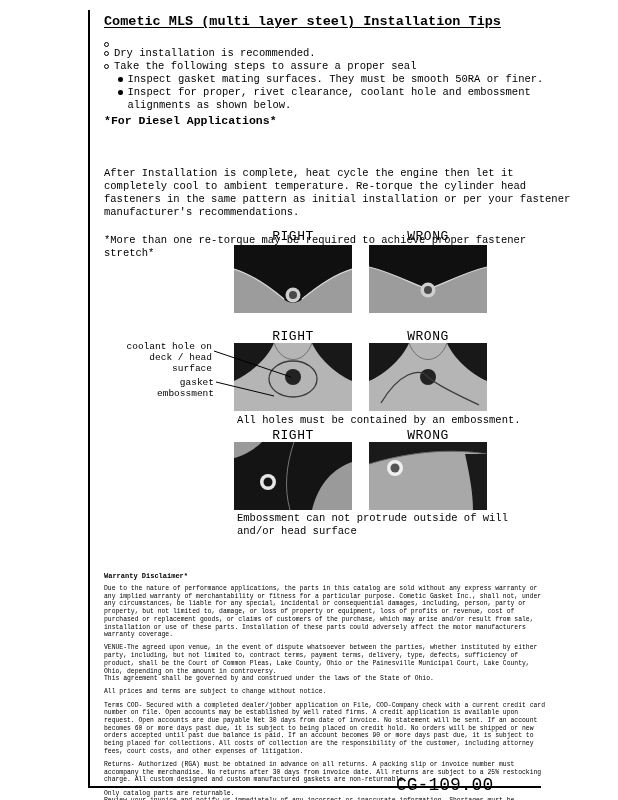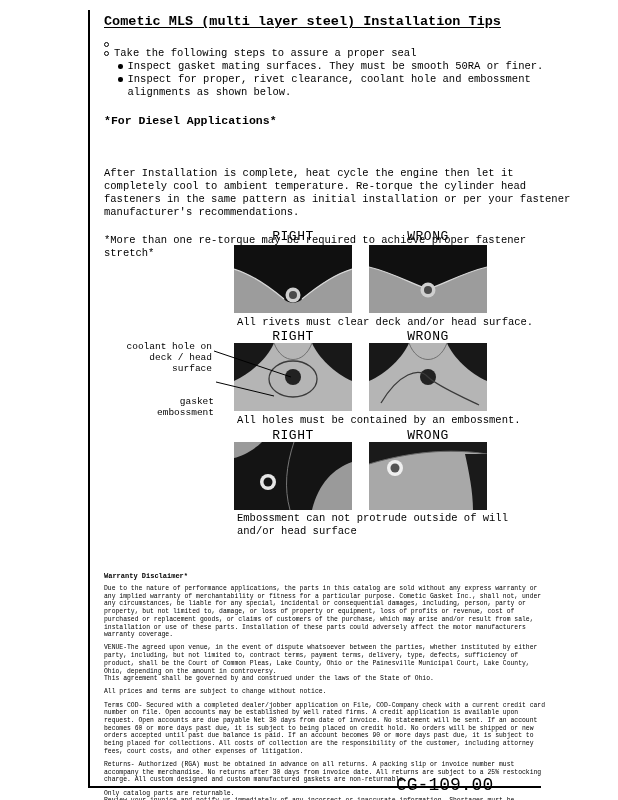--- a/index.html
+++ b/index.html
@@ -30,41 +30,45 @@
   .p1 { top:131px; }
   .p2 { top:167px; }
   .p3 { top:209px;margin-top:25px; }
 
   .dlabel { position:absolute; width:118px; text-align:center; font-size:13px; letter-spacing:0.5px; }
   .panel  { position:absolute; width:118px; height:68px; display:block; }
   .caption { position:absolute; left:237px; font-size:10.5px; line-height:12.5px; white-space:pre-line; }
 
   .ann { position:absolute; font-size:9.5px; line-height:11px; white-space:pre-line; }
   .ann-coolant { left:120px; top:341px; width:92px; text-align:right; }
-  .ann-emboss  { left:118px; top:377px; width:96px; text-align:right;margin-top:19px; }
+  .ann-emboss  { left:118px; top:377px; width:96px; text-align:right; }
   .ann-lines { position:absolute; left:0; top:0; width:618px; height:800px; pointer-events:none; }
 
   .disclaimer { position:absolute; left:104px; top:572px; width:442px; }
   .disclaimer h4 { font-size:7px; font-weight:bold; margin-bottom:5px; }
   .disclaimer p { font-size:6.4px; line-height:7.7px; margin-bottom:5.5px; white-space:pre-line; }
 
   .footer-code { position:absolute; left:396px; top:775px; font-size:18px; }
 </style>
 </head>
 <body>
 
 <div class="page">
 
   <div class="spine"></div>
 
   <h1 class="title">Cometic MLS (multi layer steel) Installation Tips</h1>
 
   <div class="tips">
     <div class="tip">
       <span class="b-circ"></span>
+    </div>
+    <div class="tip">
+      <span class="b-circ"></span>
+      <span>Dry installation is recommended.</span>
     </div>
     <div class="tip">
       <span class="b-circ"></span>
       <span>Take the following steps to assure a proper seal</span>
     </div>
     <div class="tip sub">
       <span class="b-dot"></span>
       <span>Inspect gasket mating surfaces.  They must be smooth 50RA or finer.</span>
     </div>
     <div class="tip sub">
@@ -90,21 +94,20 @@
   </svg>
 
   <svg class="panel" style="left:369px; top:245px;" viewBox="0 0 118 68">
     <rect width="118" height="68" fill="#101010"></rect>
     <path d="M0,22 C25,28 45,40 59,44 C73,40 93,28 118,22 L118,68 L0,68 Z" fill="#9c9c9c"></path>
     <path d="M0,22 C25,28 45,40 59,44 C73,40 93,28 118,22" fill="none" stroke="#d8d8d8" stroke-width="1.2"></path>
     <circle cx="59" cy="45" r="7.5" fill="#cfcfcf"></circle>
     <circle cx="59" cy="45" r="4" fill="#4a4a4a"></circle>
   </svg>
 
-  <p class="caption" style="top:316px;">All rivets must clear deck and/or head surface.</p>
 
   <div class="dlabel" style="left:234px; top:329px;">RIGHT</div>
   <div class="dlabel" style="left:369px; top:329px;">WRONG</div>
 
   <div class="ann ann-coolant">coolant hole on
 deck / head surface</div>
   <div class="ann ann-emboss">gasket embossment</div>
 
   <svg class="panel" style="left:234px; top:343px;" viewBox="0 0 118 68">
     <rect width="118" height="68" fill="#b5b5b5"></rect>

